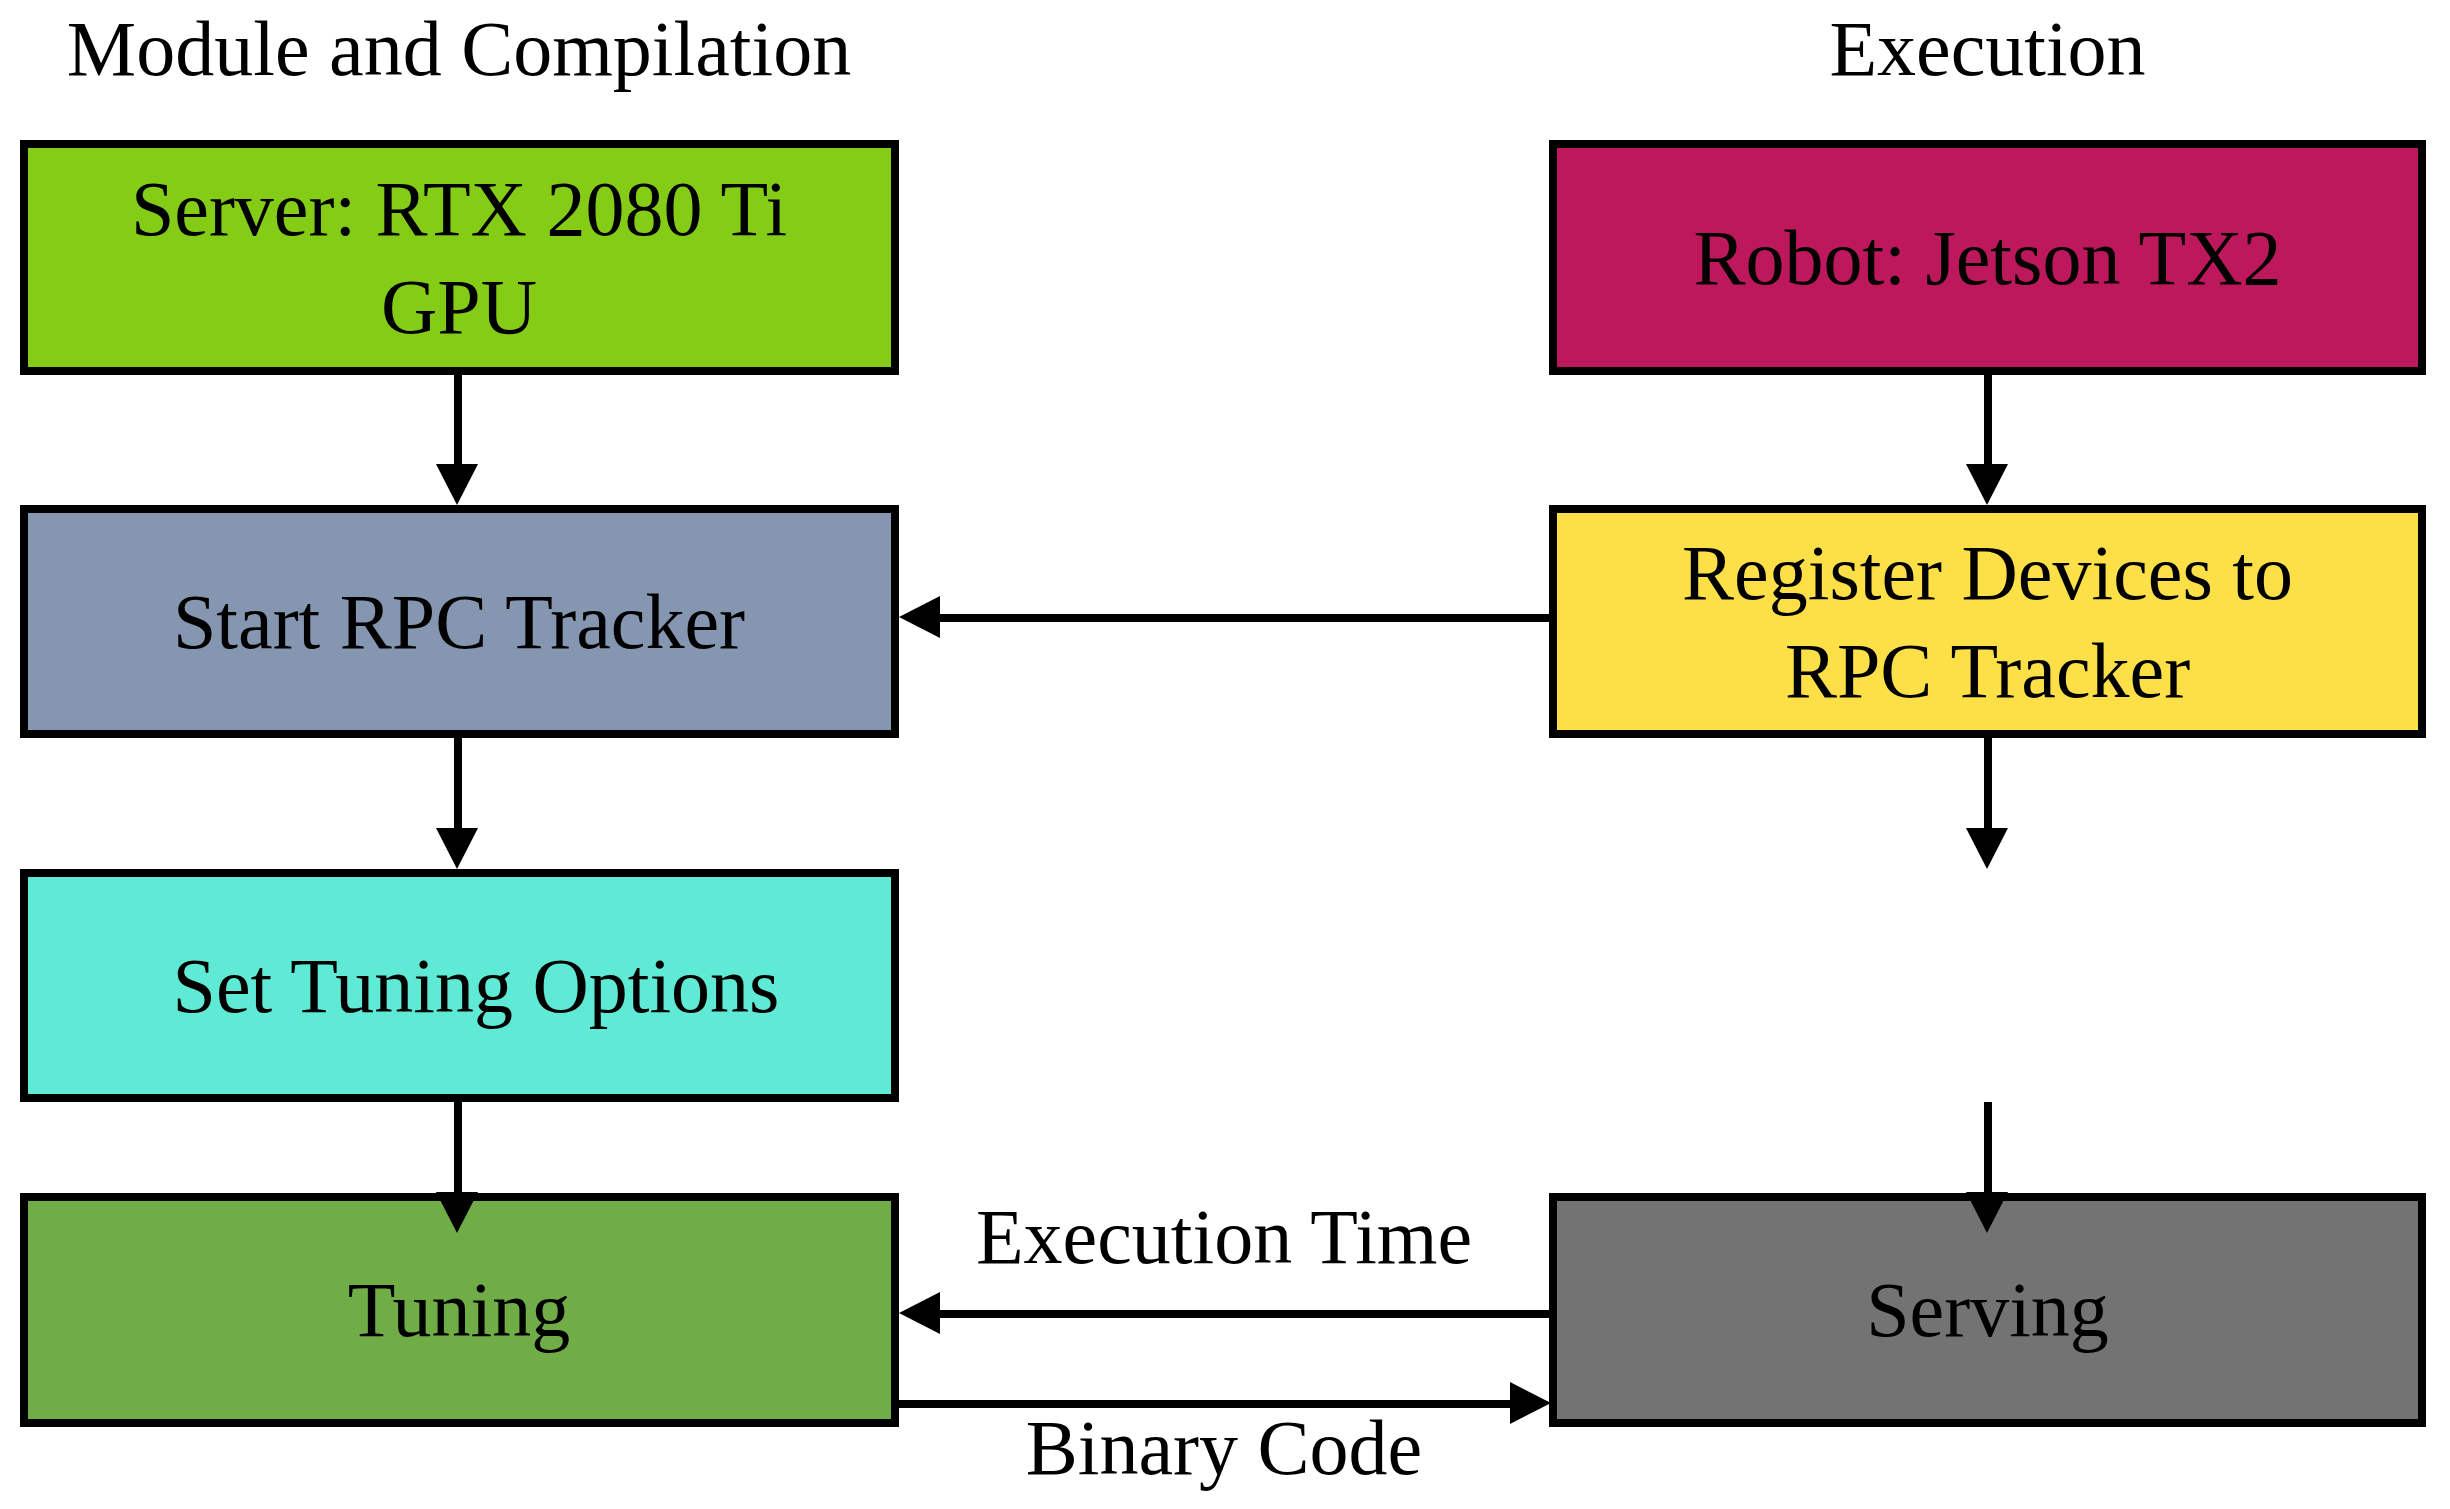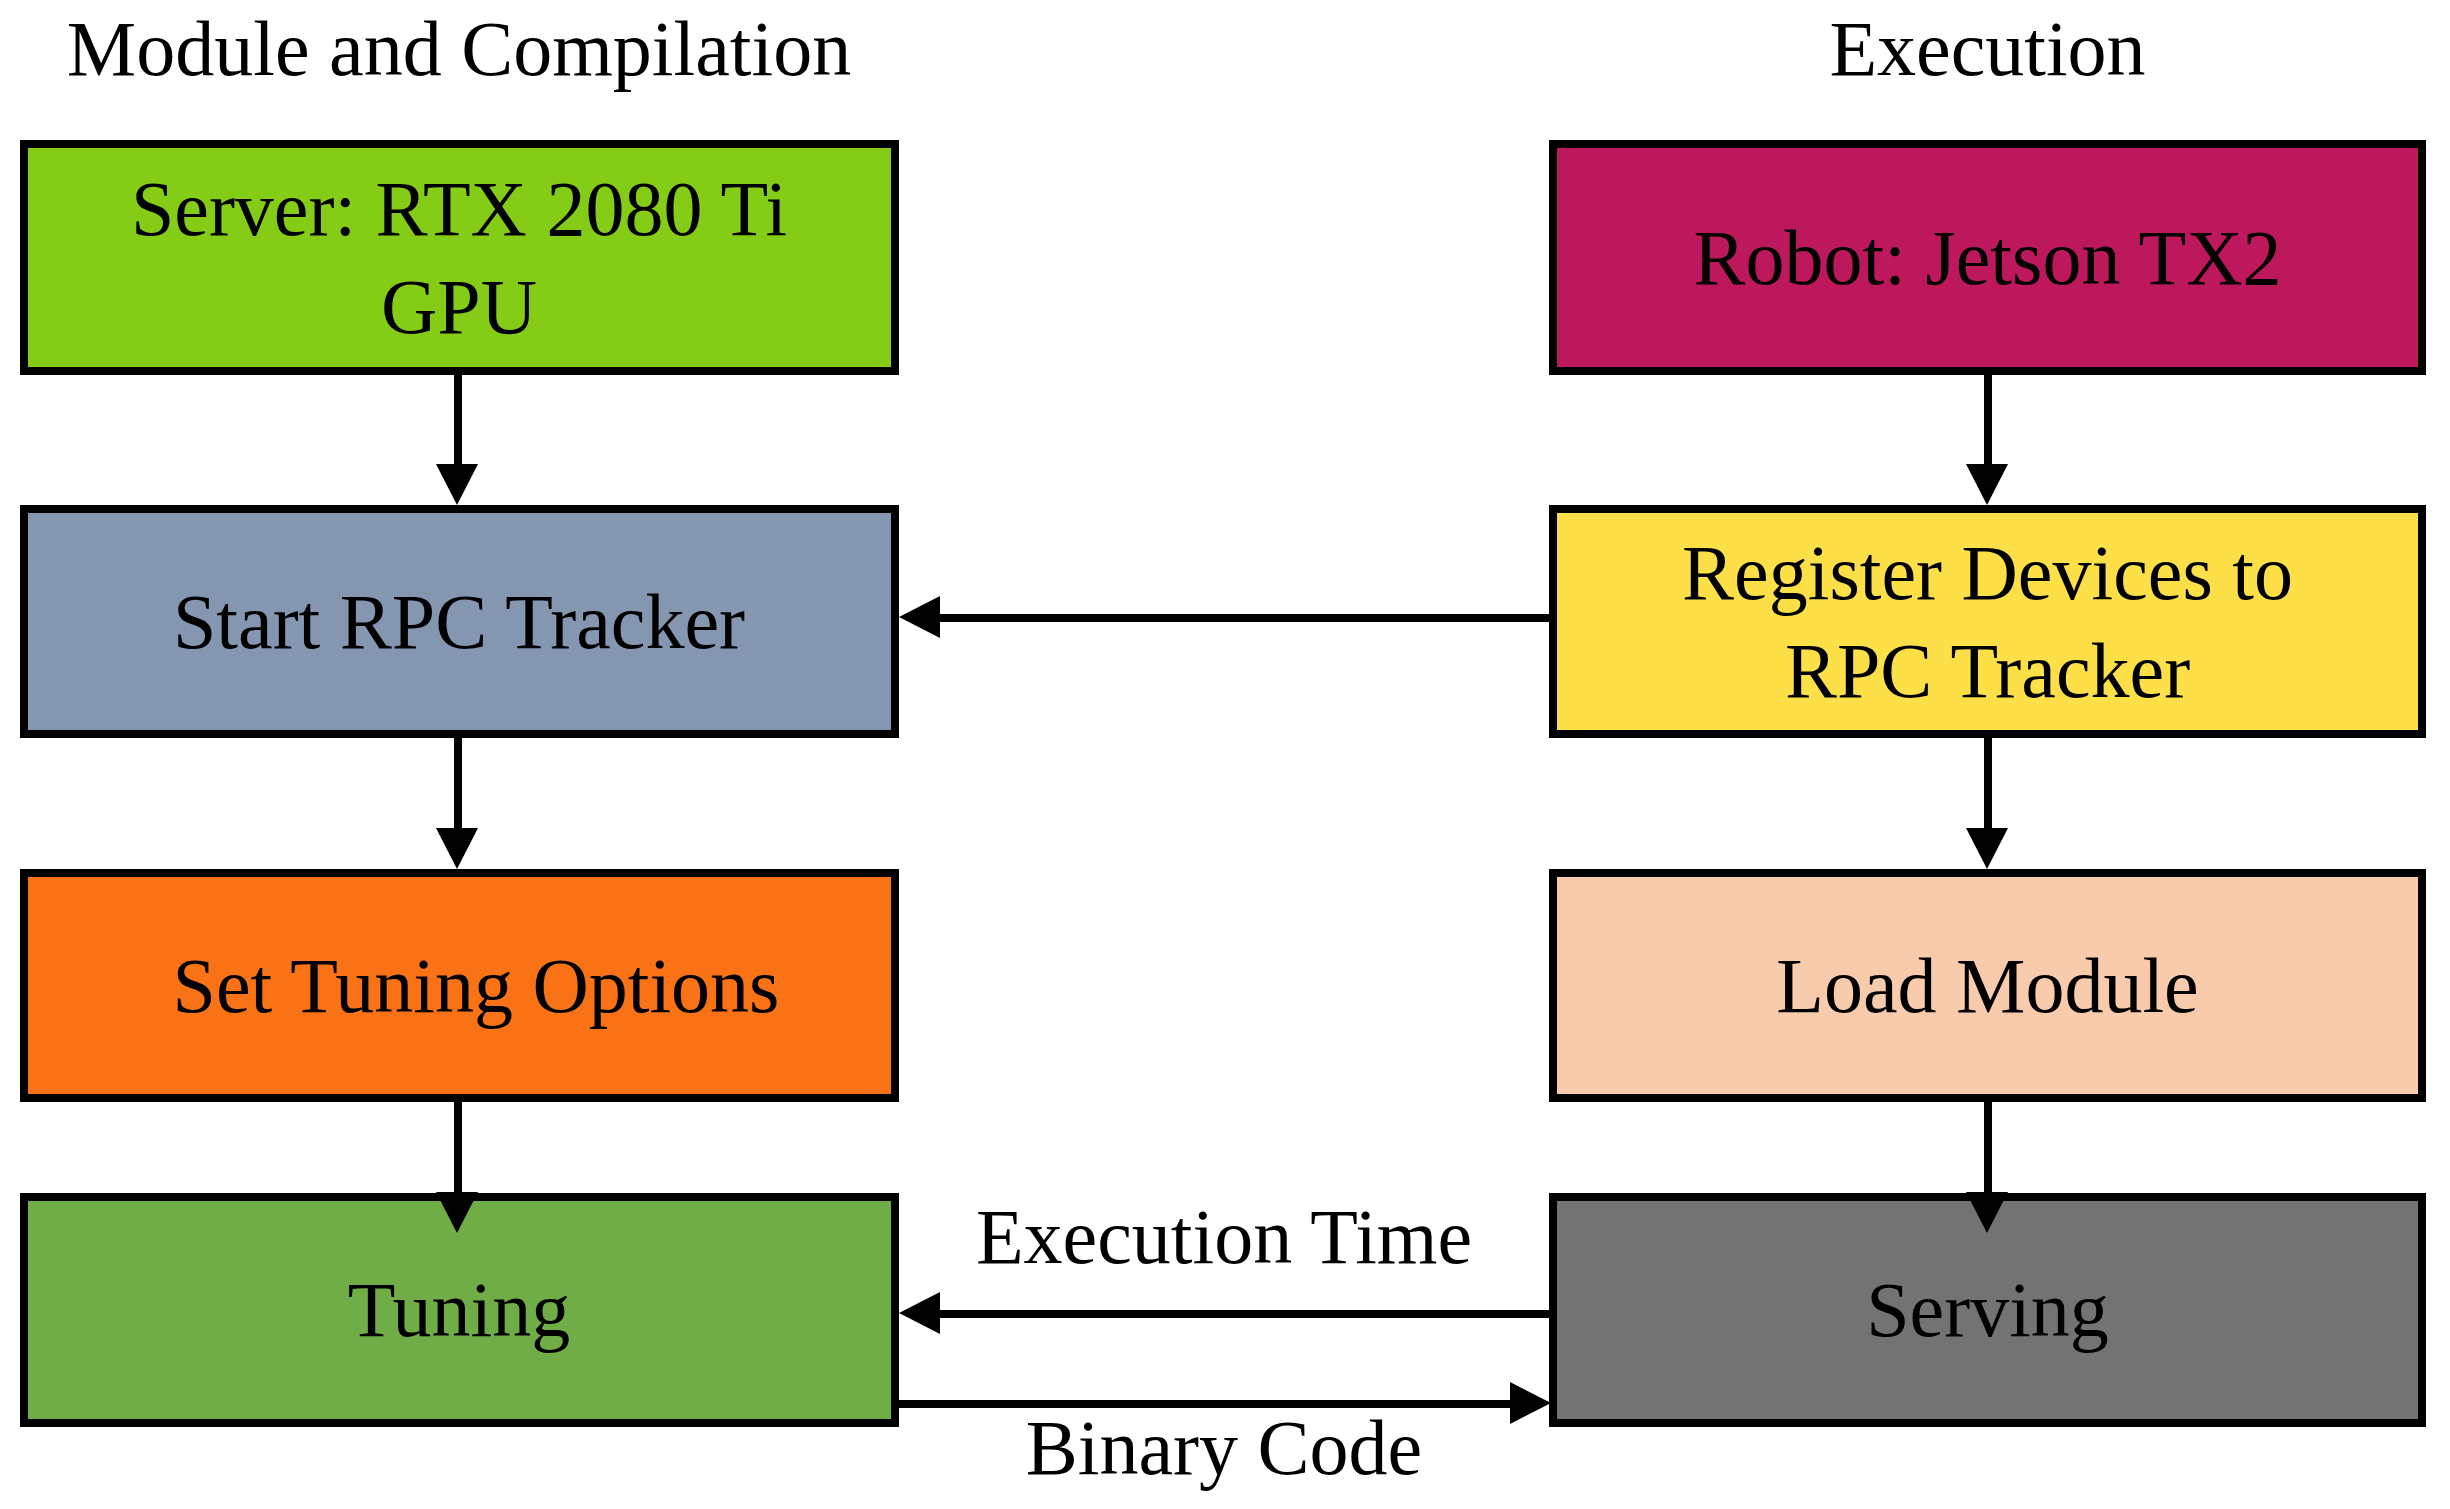--- a/index.html
+++ b/index.html
@@ -108,35 +108,32 @@
 
   <div class="col-title left">Module and Compilation</div>
   <div class="col-title right">Execution</div>
 
   <div class="node lcol r1" style="background-color: #84cc16;">
     <span class="node-label">Server: RTX 2080 Ti GPU</span>
   </div>
   <div class="node lcol r2" style="background-color: rgb(132, 150, 176);">
     <span class="node-label">Start RPC Tracker</span>
   </div>
-  <div class="node lcol r3" style="background-color: #f97316; padding-left: 34px;">
+  <div class="node lcol r3" style="background-color: #5eead4; padding-left: 34px;">
     <span class="node-label">Set Tuning Options</span>
   </div>
   <div class="node lcol r4" style="background-color: rgb(112, 173, 71);">
     <span class="node-label">Tuning</span>
   </div>
 
   <div class="node rcol r1" style="background-color: #be185d;">
     <span class="node-label">Robot: Jetson TX2</span>
   </div>
   <div class="node rcol r2" style="background-color: #fde047;">
     <span class="node-label">Register Devices to RPC Tracker</span>
-  </div>
-  <div class="node rcol r3" style="background-color: rgb(248, 203, 173);">
-    <span class="node-label">Load Module</span>
   </div>
   <div class="node rcol r4" style="background-color: #737373;">
     <span class="node-label">Serving</span>
   </div>
 
   <div>
     <div class="vline va-xl va-1"></div>
     <div class="vhead vh-xl vh-1"></div>
   </div>
   <div>

